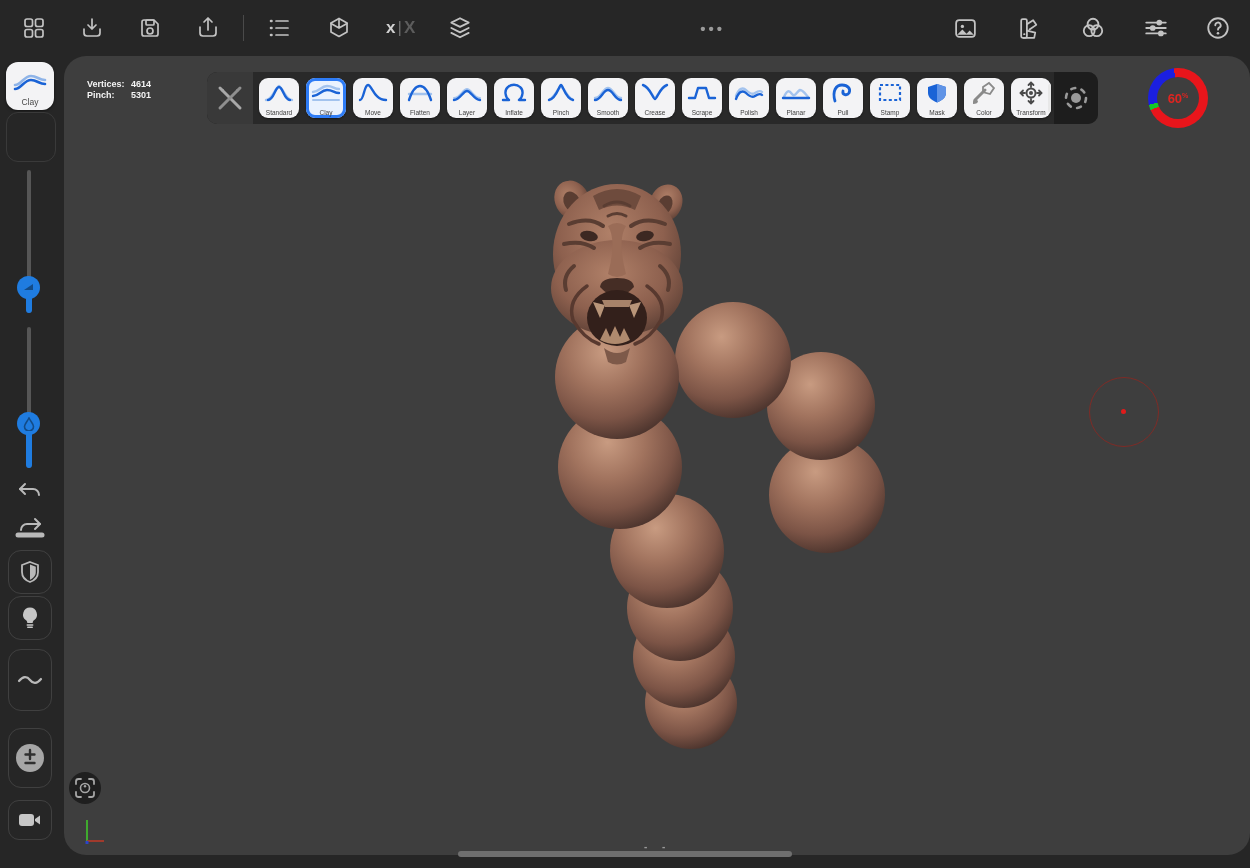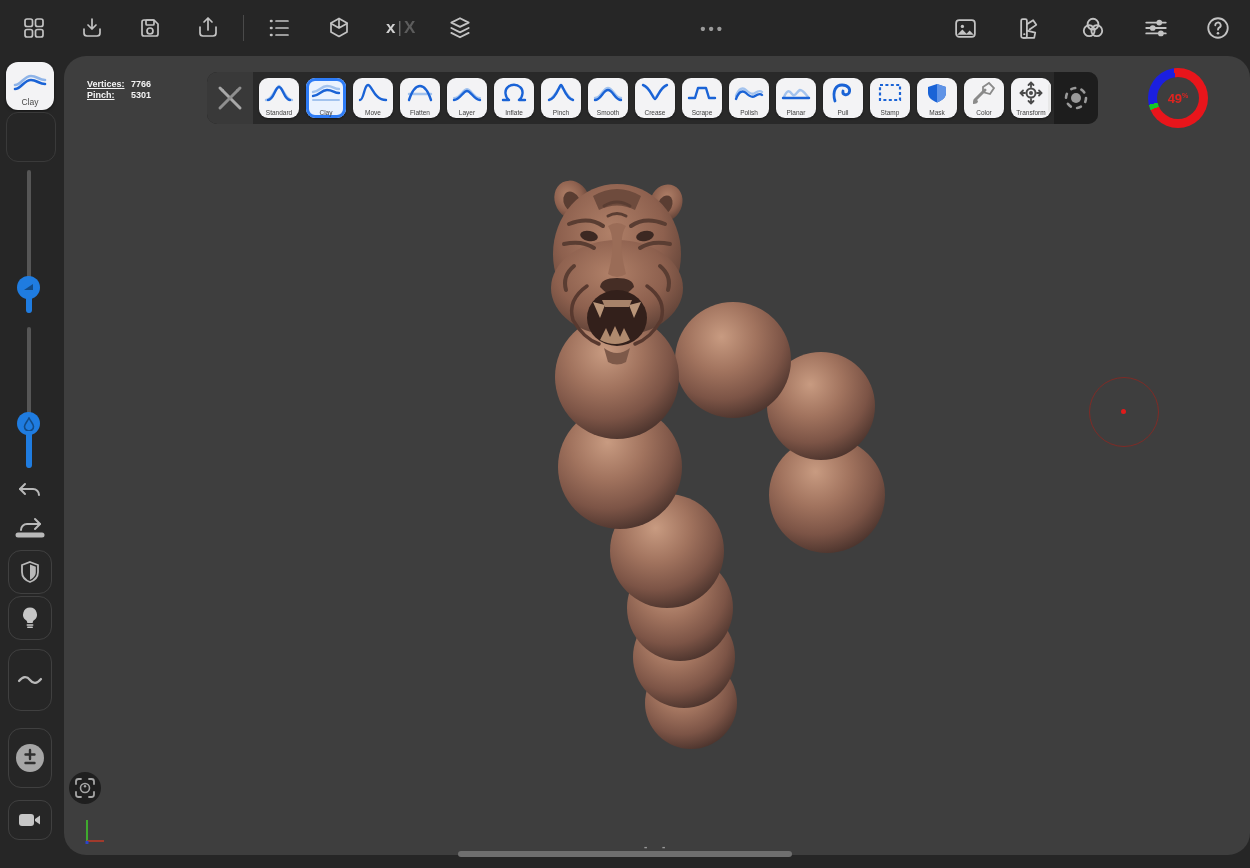--- a/index.html
+++ b/index.html
@@ -17,21 +17,21 @@
   .tb-icon svg{stroke:#c3c3c3;fill:none;stroke-width:1.7;stroke-linecap:round;stroke-linejoin:round;}
   .tb-divider{width:1px;height:26px;background:#4a4a4a;flex:0 0 auto;}
   #symmetry-toggle{font-size:17px;font-weight:bold;color:#d0d0d0;display:flex;align-items:center;gap:2px;}
   #symmetry-toggle .sep{color:#6f6f6f;font-weight:normal;}
   #symmetry-toggle .inactive{color:#5c5c5c;}
   #menu-dots{color:#9a9a9a;font-size:15px;letter-spacing:3px;font-weight:bold;}
 
   
   #canvas{left:64px;top:56px;width:1186px;height:799px;background:#3e3e3e;border-radius:22px;}
   #stats{left:87px;top:79px;color:#f4f4f4;font-size:9px;font-weight:bold;line-height:11px;white-space:pre;}
-  #stats .lbl{display:inline-block;width:44px;text-decoration:underline;}
+  #stats .lbl{display:inline-block;width:44px;}
 
   
   #brush-toolbar{left:207px;top:72px;width:891px;height:52px;background:rgba(40,40,40,.95);
     border-radius:10px;display:flex;align-items:center;overflow:hidden;}
   #paint-cell{width:46px;height:52px;background:#393939;display:flex;align-items:center;justify-content:center;flex:0 0 auto;border-radius:10px 0 0 10px;}
   #brush-strip{display:flex;gap:7px;margin-left:6px;align-items:center;flex:0 0 auto;}
   .brush-btn{width:40px;height:40px;background:#f3f3f5;border-radius:9px;position:relative;
     box-shadow:0 1px 2px rgba(0,0,0,.45);flex:0 0 auto;}
   .brush-btn.selected{box-shadow:0 0 0 3px #2e7cf6 inset,0 1px 2px rgba(0,0,0,.45);background:#eaf2fe;}
   .brush-btn .curve{position:absolute;left:4px;top:3px;width:32px;height:24px;}
@@ -210,21 +210,21 @@
     <path d="M510 210 q-12 10 -8 24 M596 210 q12 10 8 24" stroke="#5a3d32" stroke-width="4" fill="none" stroke-linecap="round"></path>
     <ellipse cx="553" cy="262" rx="30" ry="28" fill="#33201b"></ellipse>
     <path d="M529 246 l7 16 5 -13 z M577 246 l-7 16 -5 -13 z" fill="#b99579"></path>
     <path d="M538 244 h30 l-3 7 h-24 z" fill="#a8836a"></path>
     <path d="M536 284 l6 -12 4 9 5 -11 5 11 4 -9 6 12 q-15 8 -30 0" fill="#b08a6e"></path>
     <path d="M523 230 q-20 14 -14 34 q10 18 26 24 M583 230 q20 14 14 34 q-10 18 -26 24" stroke="#58392f" stroke-width="3.5" fill="none" stroke-linecap="round"></path>
     <path d="M540 292 q13 10 26 0 l-4 14 q-9 5 -18 0 z" fill="#7d5949"></path>
   </g>
 </svg>
 
-<div id="stats" class="abs"><span class="lbl">Vertices:</span><span>7766</span><br><span class="lbl">Pinch:</span><span>5301</span></div>
+<div id="stats" class="abs"><span class="lbl">Vertices:</span><span>4614</span><br><span class="lbl">Pinch:</span><span>5301</span></div>
 
 <div id="brush-toolbar" class="abs">
   <div id="paint-cell">
     <svg width="30" height="30" viewBox="0 0 30 30">
       <path d="M5 5 L25 25" stroke="#a8a8a8" stroke-width="3" stroke-linecap="round"></path>
       <path d="M25 5 L5 25" stroke="#8f8f8f" stroke-width="3" stroke-linecap="round"></path>
       <path d="M5 5 l4 1.5 L7 9z" fill="#a8a8a8"></path>
       <path d="M25 5 l-4 1.5 2 2.5z" fill="#8f8f8f"></path>
     </svg>
   </div>
@@ -386,21 +386,21 @@
 <div id="scroll-pill" class="abs"></div>
 <div id="gizmo-cell" class="abs">
   <svg width="28" height="28" viewBox="0 0 28 28">
     <circle cx="14" cy="14" r="5" fill="#9a9a9a"></circle>
     <circle cx="14" cy="14" r="10" fill="none" stroke="#9a9a9a" stroke-width="2.6" stroke-dasharray="4 6.5" stroke-linecap="round"></circle>
   </svg>
 </div>
 
 <div id="donut" class="abs" style="background: conic-gradient(rgb(232, 21, 27) 0deg, rgb(232, 21, 27) 246deg, rgb(22, 200, 43) 246deg, rgb(22, 200, 43) 257deg, rgb(27, 31, 224) 257deg, rgb(27, 31, 224) 352deg, rgb(232, 21, 27) 352deg, rgb(232, 21, 27) 360deg);">
   <div id="donut-hole">
-    <span id="donut-text" style="color: rgb(224, 36, 32);"><span>49</span><sup>%</sup></span>
+    <span id="donut-text" style="color: rgb(224, 36, 32);"><span>60</span><sup>%</sup></span>
   </div>
 </div>
 
 <div id="tool-preview" class="abs side-btn">
   <span class="curve">
     <svg width="34" height="26" viewBox="0 0 34 26">
       <path d="M2 17 C8 17 11 8 18 8 C24 8 26 12 32 12" stroke="#8fb4e8" stroke-width="2.6" fill="none" stroke-linecap="round"></path>
       <path d="M2 21 C8 21 11 12 18 12 C24 12 26 16 32 16" stroke="#1a63d6" stroke-width="2.6" fill="none" stroke-linecap="round"></path>
     </svg>
   </span>

